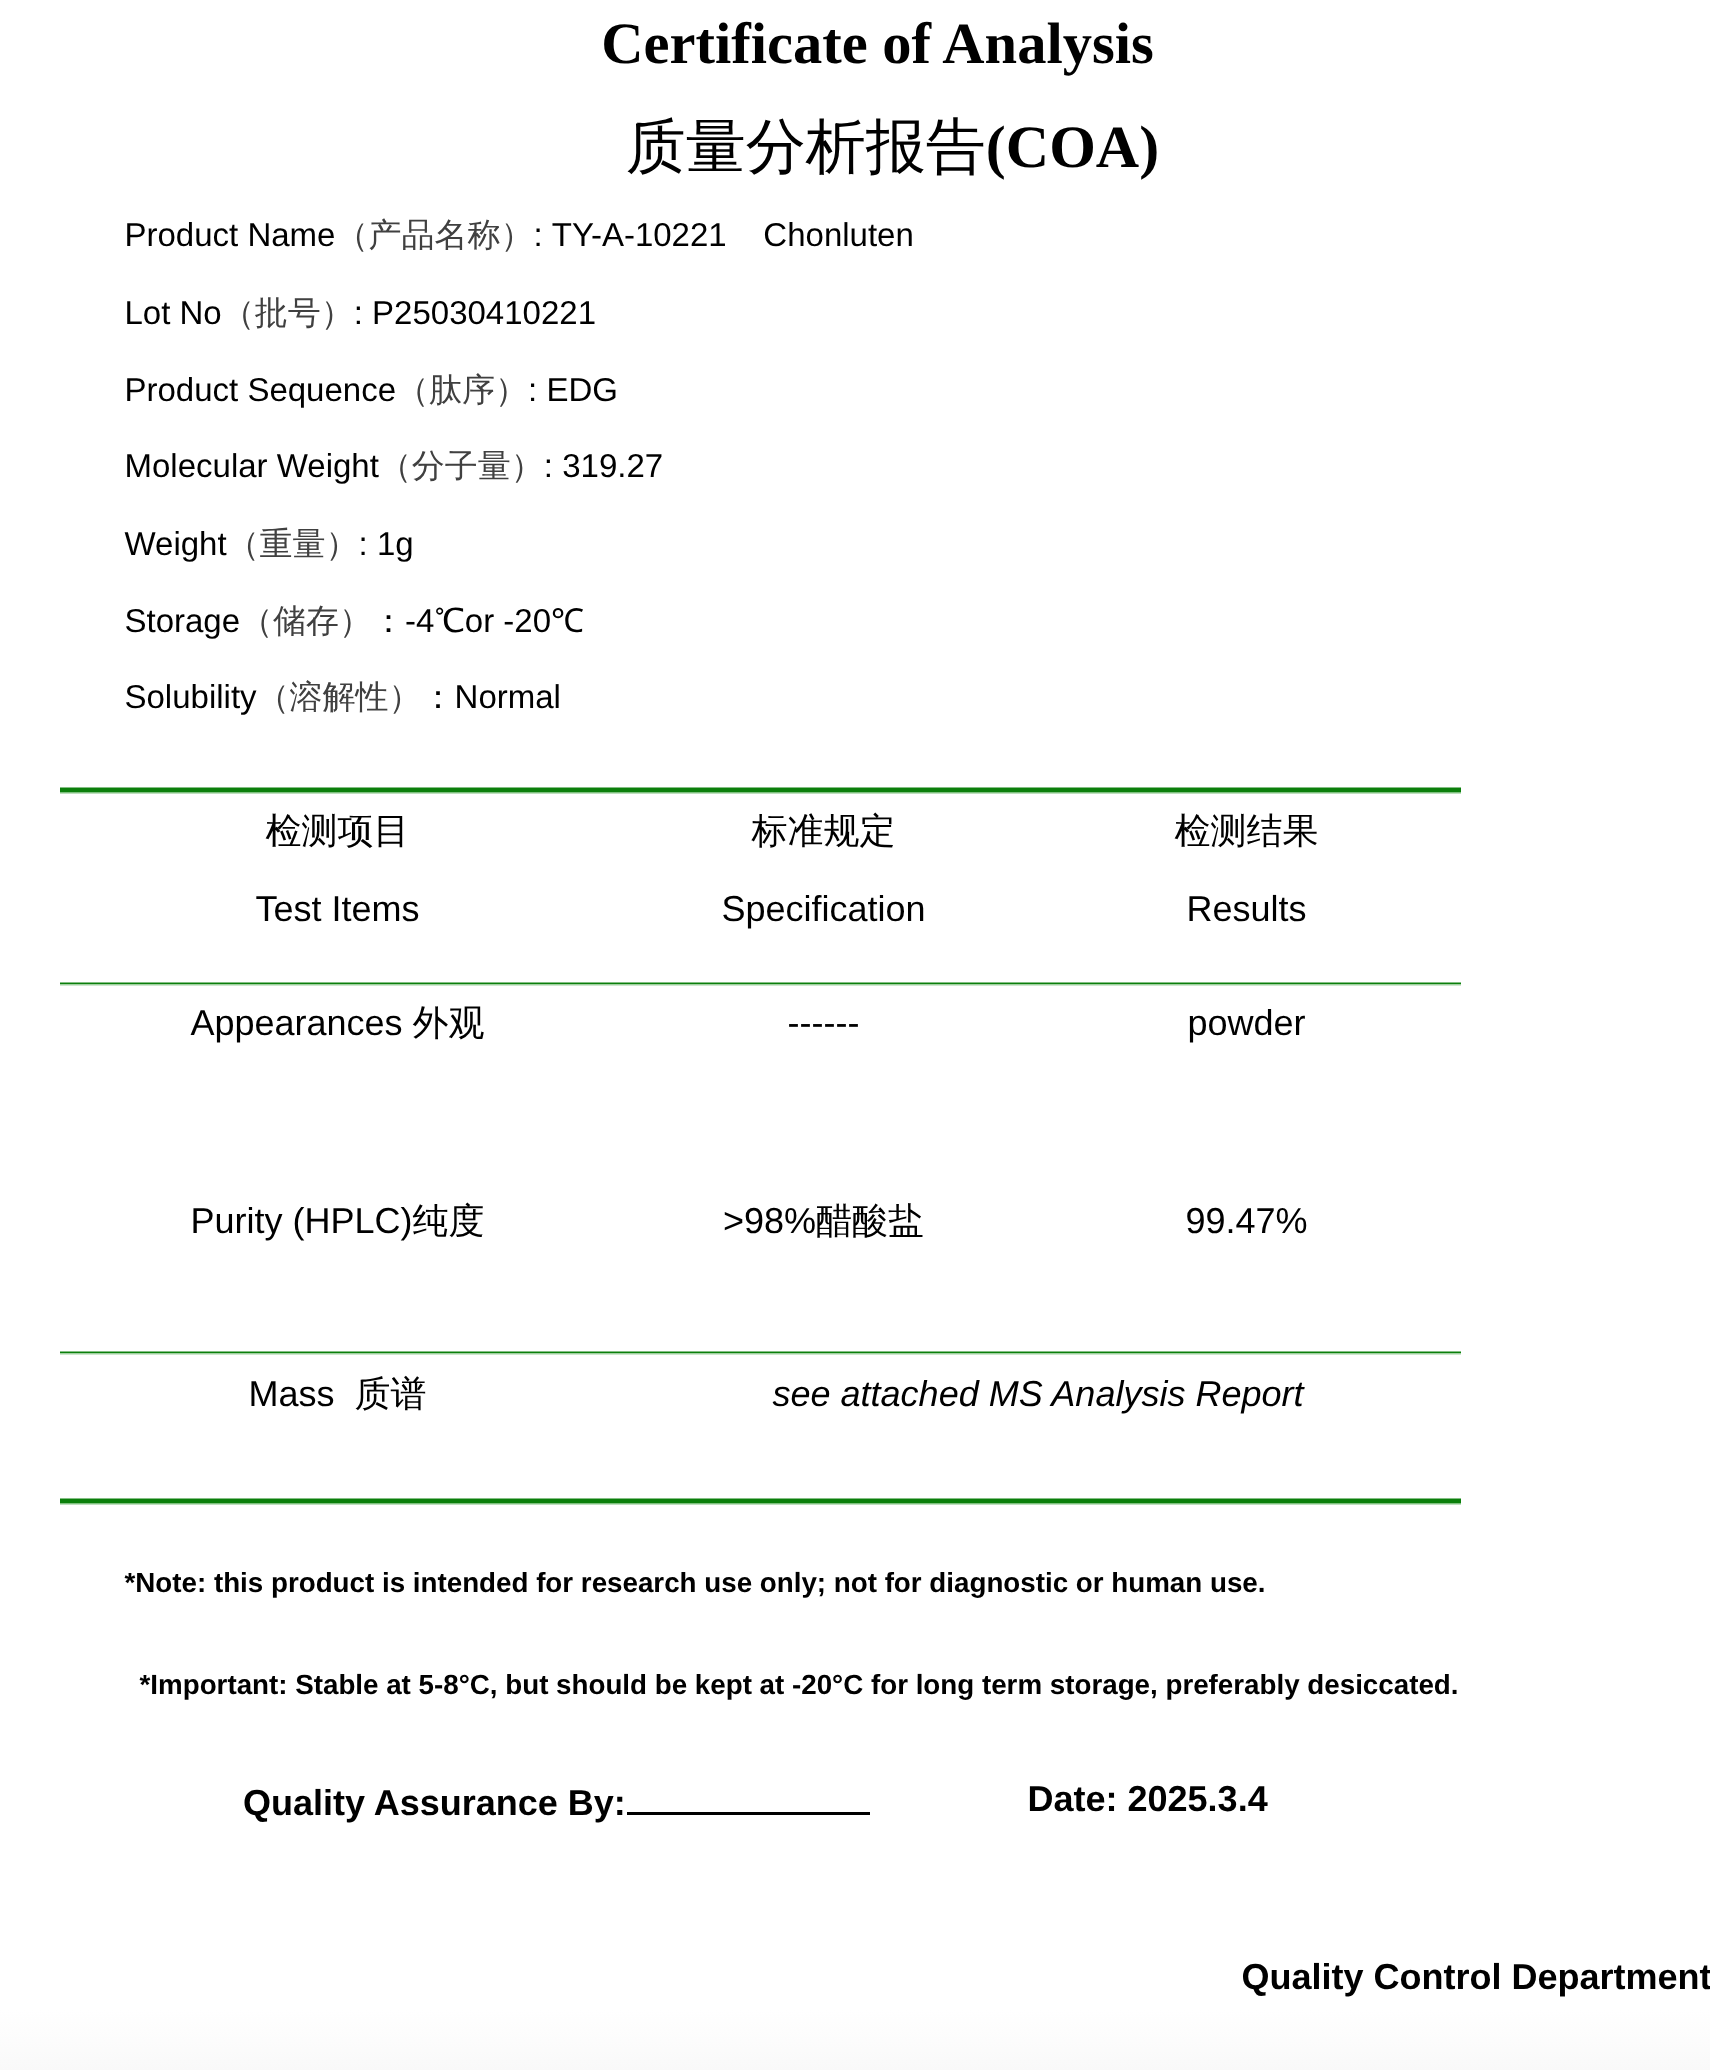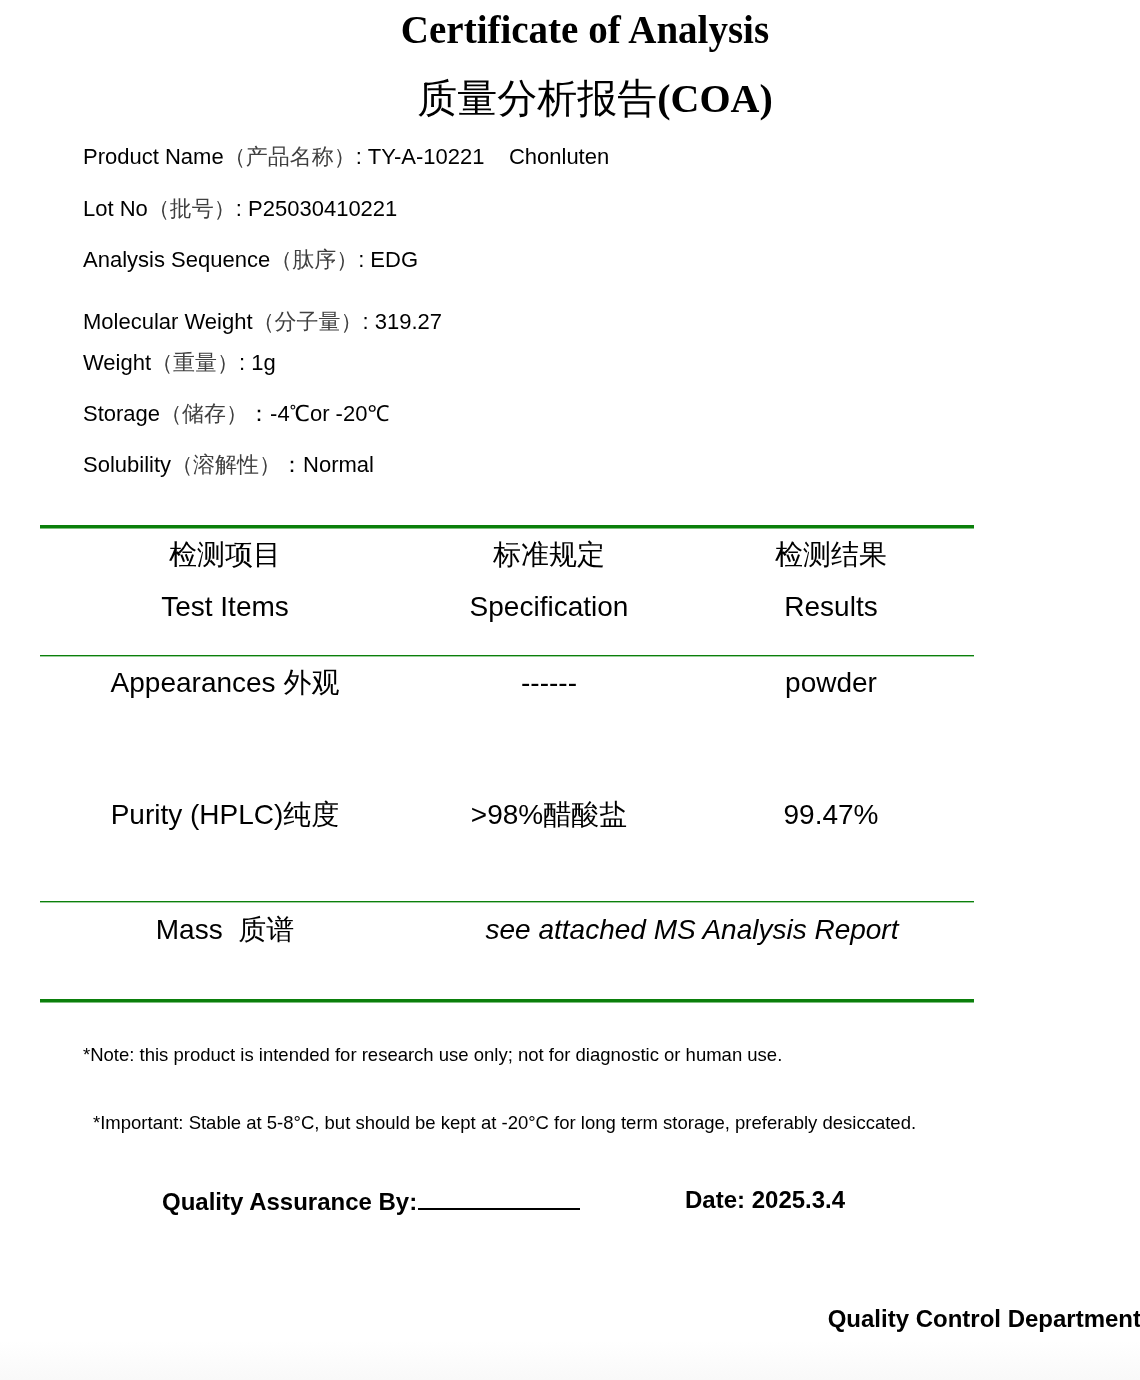--- a/index.html
+++ b/index.html
@@ -17,39 +17,39 @@
   .title-cn {
     left: 0; width: 1128px; top: 74px; text-align: center;
     font-family: "Liberation Serif", serif; font-weight: bold; font-size: 40px; line-height: 48px;
   }
   .title-cn .cn { font-weight: normal; font-family: "DejaVu Serif", serif; }
   .info-row { left: 52px; font-size: 22px; line-height: 28px; }
   .info-row .lbl-cn { color: #404040; }
   .rule { position: absolute; left: 40px; width: 934px; background: #0b7f0b; }
   .rule.thick { height: 3px; box-shadow: 0 1px 0 #7fc07f; }
   .rule.thin { height: 1px; box-shadow: 0 1px 0 #9fd09f; }
-  .cell { position: absolute; text-align: center; font-size: 28px; line-height: 28px; white-space: nowrap; }
+  .cell { position: absolute; text-align: center; font-size: 24px; line-height: 28px; white-space: nowrap; }
   .c1 { left: 40px; width: 370px; }
   .c2 { left: 410px; width: 278px; }
   .c3 { left: 688px; width: 286px; }
   .c23 { left: 410px; width: 564px; font-style: italic; }
-  .note { font-weight: normal; font-size: 18.5px; line-height: 24px; }
+  .note { font-weight: bold; font-size: 18.5px; line-height: 24px; }
   .sig { font-weight: bold; font-size: 24px; line-height: 28px; }
   .sig-line { display: inline-block; width: 162px; border-bottom: 2px solid #000; height: 22px; vertical-align: baseline; margin-left: 1px; }
 </style>
 </head>
 <body>
 
 <div class="abs title-en">Certificate of Analysis</div>
 <div class="abs title-cn"><span class="cn">质量分析报告</span><span>(COA)</span></div>
 
 <div class="abs info-row" style="top:143px"><span>Product Name</span><span class="lbl-cn">（产品名称）</span><span>: </span><span style="white-space:pre">TY-A-10221    Chonluten</span></div>
 <div class="abs info-row" style="top:195px"><span>Lot No</span><span class="lbl-cn">（批号）</span><span>: </span><span>P25030410221</span></div>
-<div class="abs info-row" style="top:246px"><span>Analysis Sequence</span><span class="lbl-cn">（肽序）</span><span>: </span><span>EDG</span></div>
-<div class="abs info-row" style="top:308px"><span>Molecular Weight</span><span class="lbl-cn">（分子量）</span><span>: </span><span>319.27</span></div>
+<div class="abs info-row" style="top:246px"><span>Product Sequence</span><span class="lbl-cn">（肽序）</span><span>: </span><span>EDG</span></div>
+<div class="abs info-row" style="top:297px"><span>Molecular Weight</span><span class="lbl-cn">（分子量）</span><span>: </span><span>319.27</span></div>
 <div class="abs info-row" style="top:349px"><span>Weight</span><span class="lbl-cn">（重量）</span><span>: </span><span>1g</span></div>
 <div class="abs info-row" style="top:400px"><span>Storage</span><span class="lbl-cn">（储存）</span><span>：</span><span>-4℃or -20℃</span></div>
 <div class="abs info-row" style="top:451px"><span>Solubility</span><span class="lbl-cn">（溶解性）</span><span>：</span><span>Normal</span></div>
 
 <div>
   <div class="rule thick" style="top:525px"></div>
 
   <div class="cell c1" style="top:541px">检测项目</div>
   <div class="cell c2" style="top:541px">标准规定</div>
   <div class="cell c3" style="top:541px">检测结果</div>

